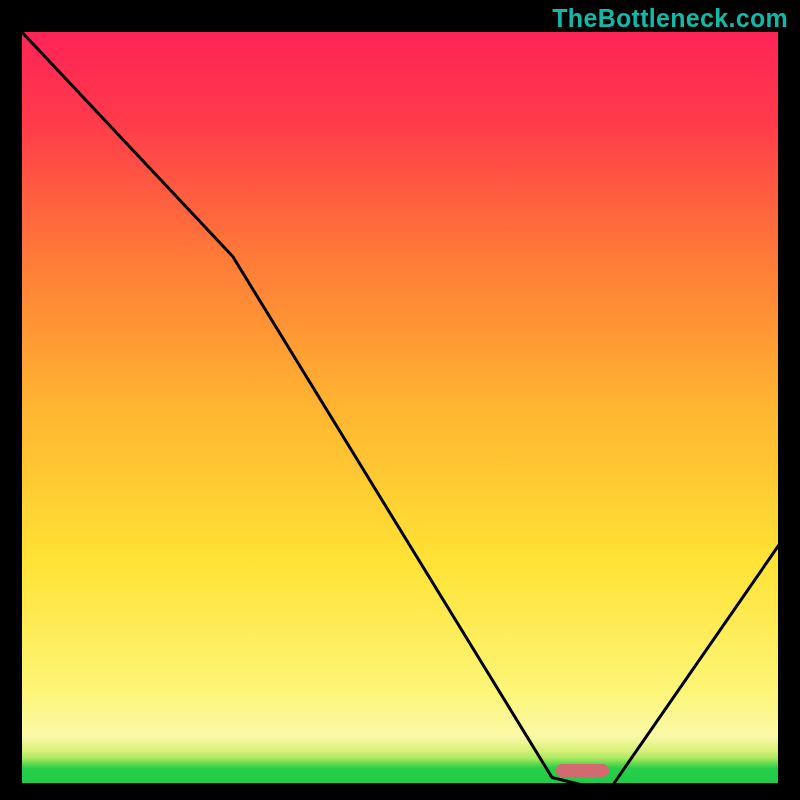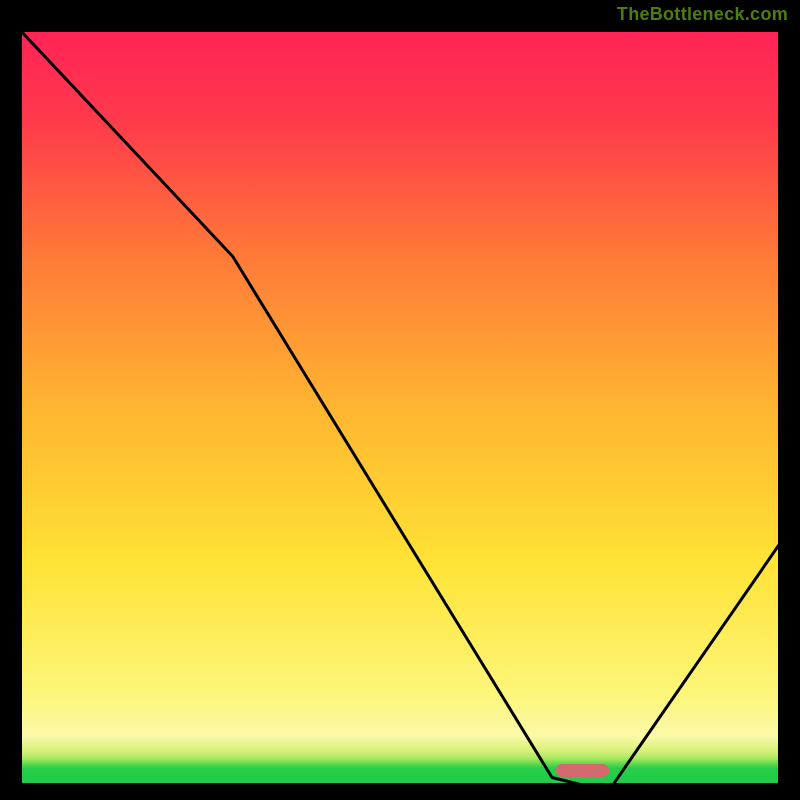--- a/index.html
+++ b/index.html
@@ -14,23 +14,23 @@
   .frame {
     position: relative;
     width: 800px;
     height: 800px;
     background: #000;
   }
   .watermark {
     position: absolute;
     top: 4px;
     right: 12px;
-    font-size: 18px;
+    font-size: 25px;
     font-weight: 600;
-    color: #4d7c0f;
+    color: #14b8a6;
     letter-spacing: 0.3px;
     z-index: 3;
     user-select: none;
     text-align: right;
   }
   svg.plot {
     position: absolute;
     left: 0;
     top: 0;
   }

